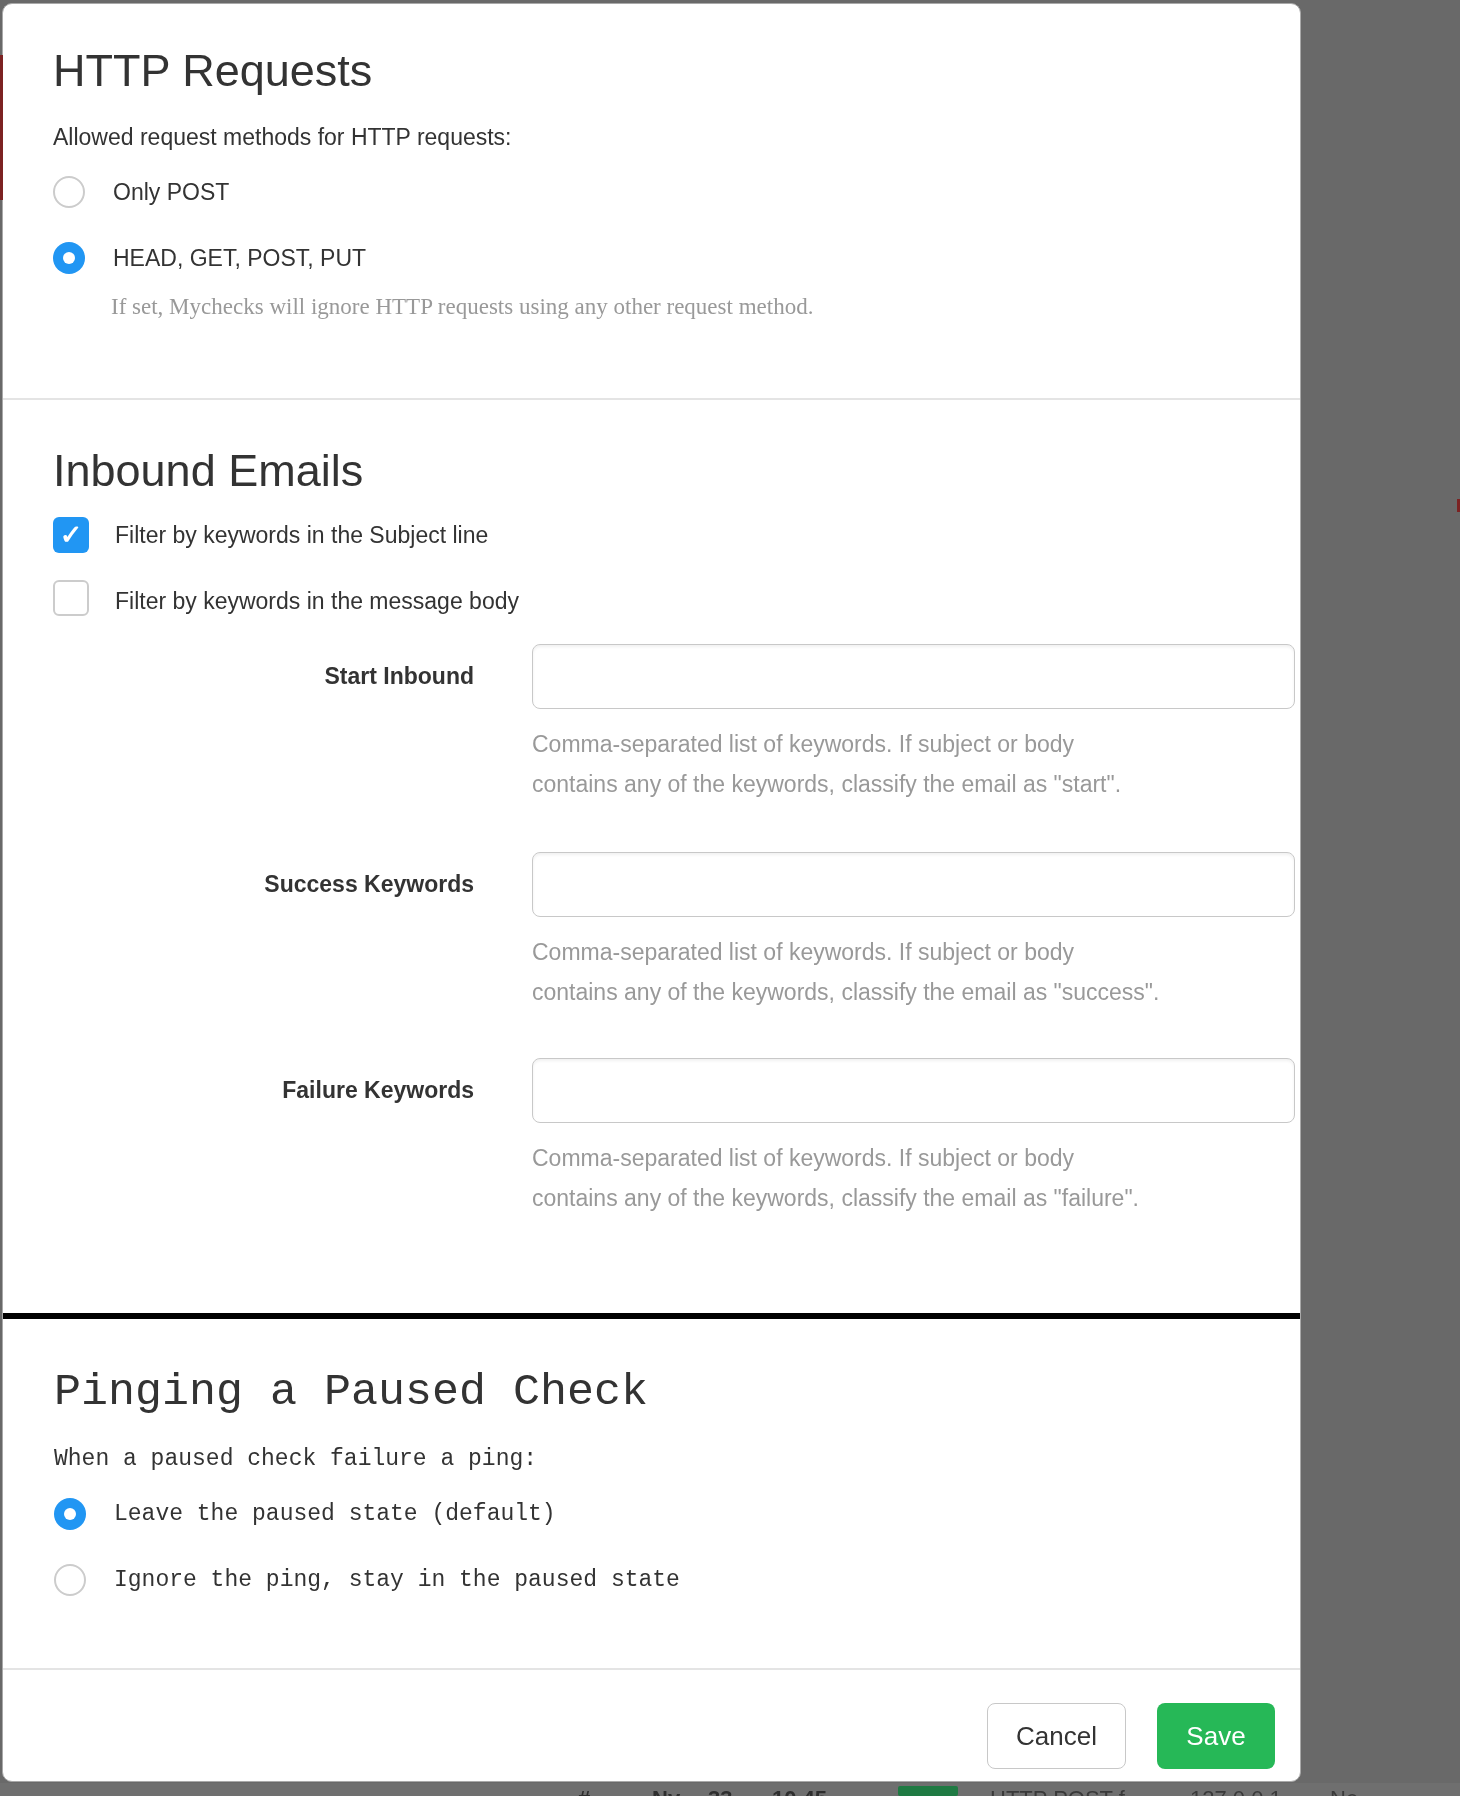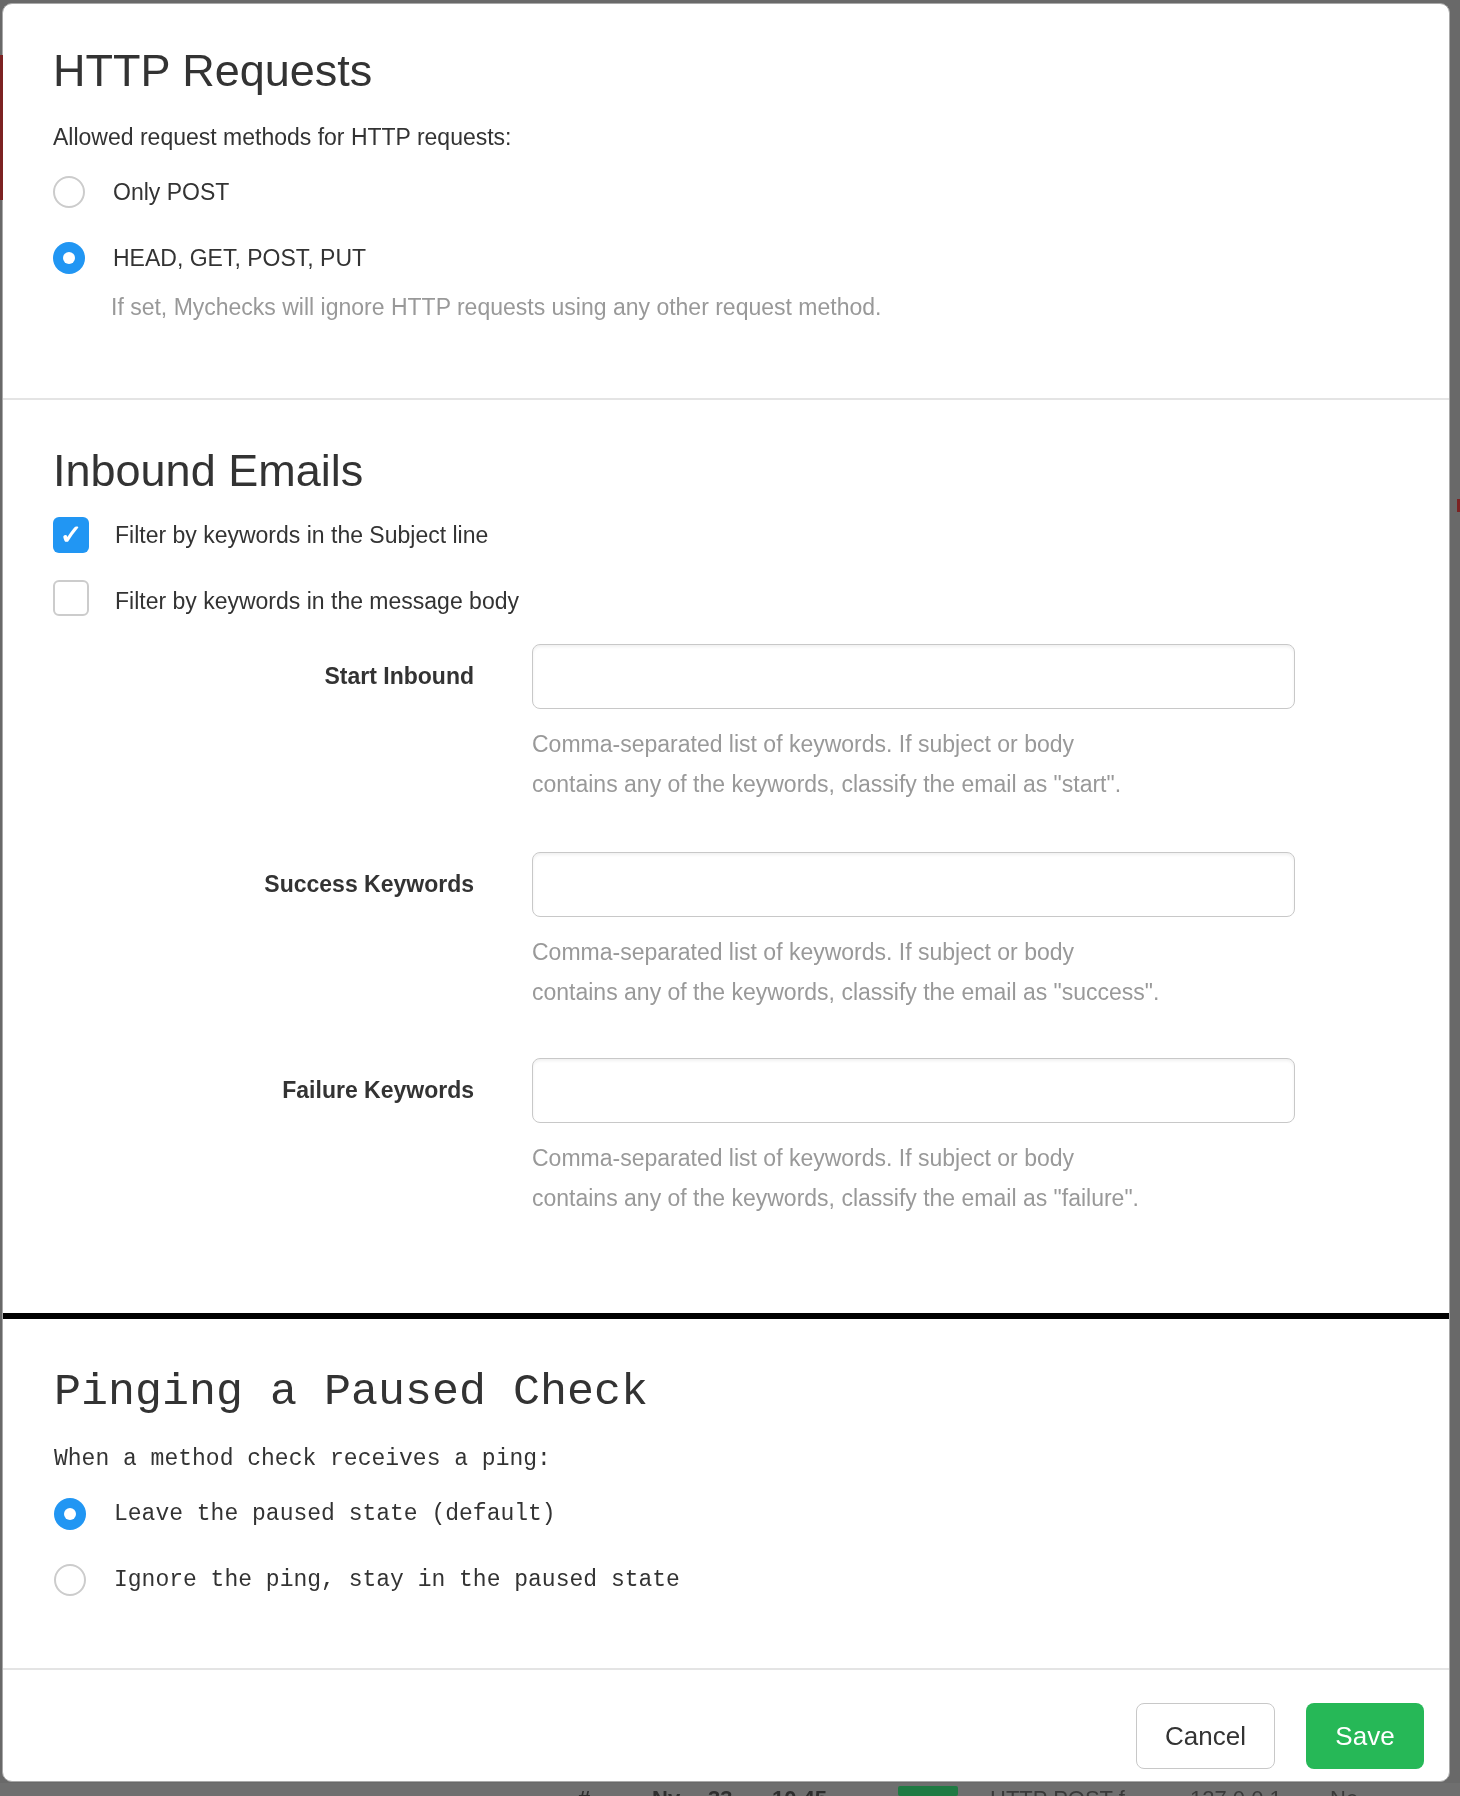--- a/index.html
+++ b/index.html
@@ -9,21 +9,21 @@
     background:#696969;
     font-family:"Liberation Sans", sans-serif;
     color:#333;
     position:relative;
     overflow:hidden;
   }
 
   
   .modal {
     position:absolute; left:2px; top:3px;
-    width:1448px; height:1779px;
+    width:1299px; height:1779px;
     background:#fff;
     border:1px solid #a9a9a9;
     border-radius:10px;
     overflow:hidden;
   }
 
   .section-1 { padding:42px 56px 76px 50px; }
   .section-2 { padding:46px 56px 95px 50px; border-top:2px solid #e4e4e4; }
   .section-3 { padding:49px 56px 72px 51px; border-top:6px solid #000000;font-family:Liberation Mono, monospace; }
 
@@ -45,21 +45,21 @@
   .radio-ctl.selected { border:none; background:#2196f3; }
   .radio-ctl.selected::after {
     content:""; position:absolute; left:50%; top:50%;
     width:12px; height:12px; margin:-6px 0 0 -6px;
     border-radius:50%; background:#fff;
   }
   .opt-label { margin-left:28px; font-size:23px; line-height:30px; color:#333; }
 
   .muted-help {
     margin:18px 0 0 58px;
-    font-size:23px; line-height:30px; color:#999;
+    font-size:23px; line-height:30px; color:#999;font-family:Liberation Serif, serif;
   }
 
   
   .check-row { display:flex; align-items:center; margin-top:21px; }
   .check-row.second { margin-top:27px;align-items:flex-end; }
   .checkbox-ctl {
     width:36px; height:36px; border-radius:6px;
     border:2px solid #ccc; background:#fff; flex:0 0 36px;
     position:relative; cursor:pointer;
     display:flex; align-items:center; justify-content:center;
@@ -198,21 +198,21 @@
         <div class="field-help">
           <div>Comma-separated list of keywords. If subject or body</div>
           <div>contains any of the keywords, classify the email as "failure".</div>
         </div>
       </div>
     </div>
   </div>
 
   <div class="section-3">
     <h2 class="sec-title">Pinging a Paused Check</h2>
-    <div class="subtitle">When a method check receives a ping:</div>
+    <div class="subtitle">When a paused check failure a ping:</div>
 
     <div class="radio-row sec3-radio1">
       <span class="radio-ctl selected"></span>
       <span class="opt-label">Leave the paused state (default)</span>
     </div>
     <div class="radio-row">
       <span class="radio-ctl"></span>
       <span class="opt-label">Ignore the ping, stay in the paused state</span>
     </div>
   </div>

